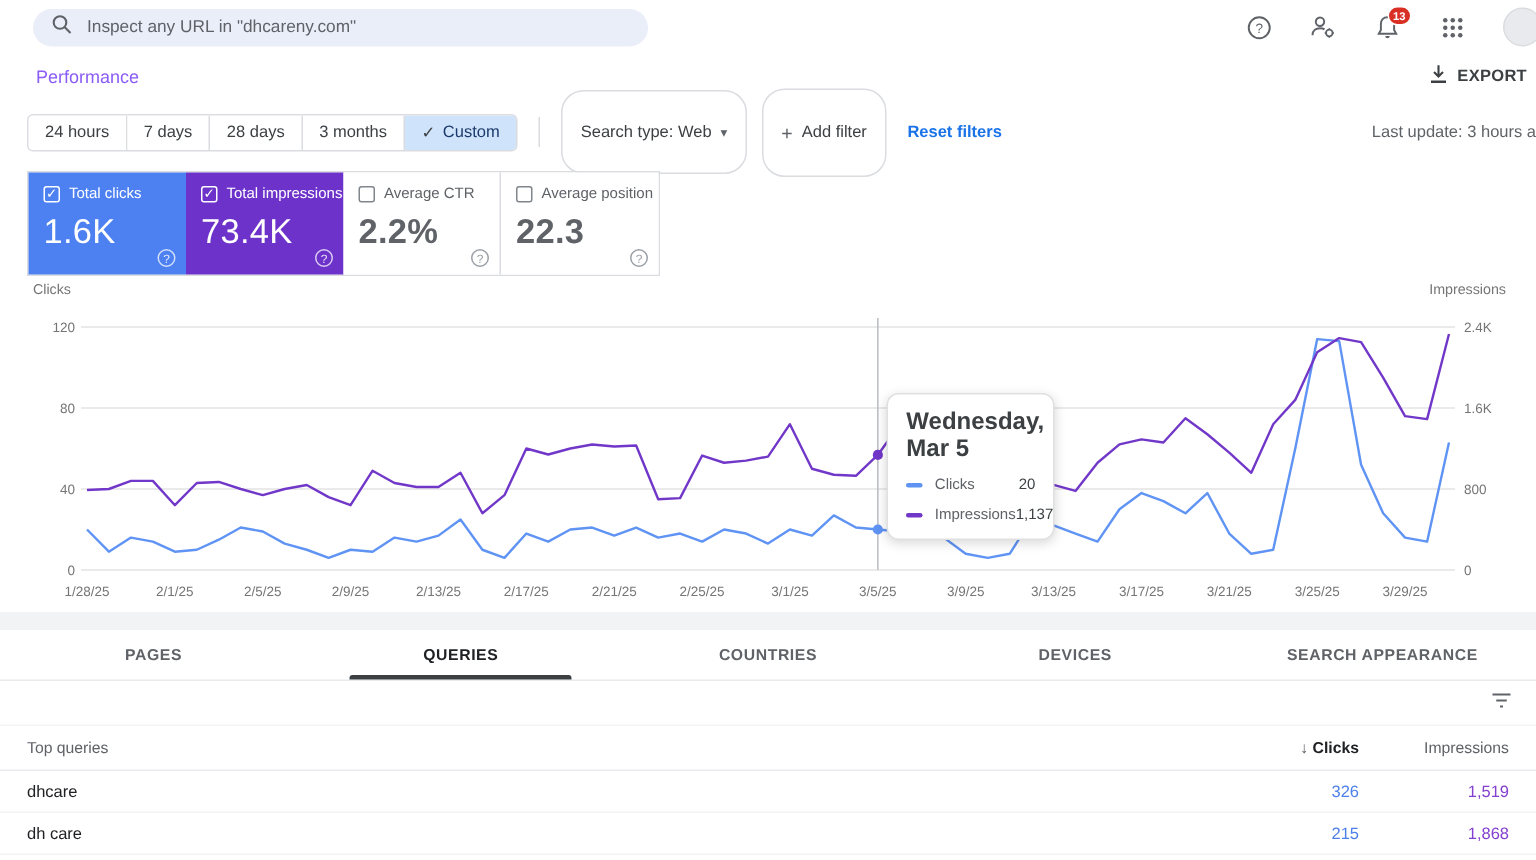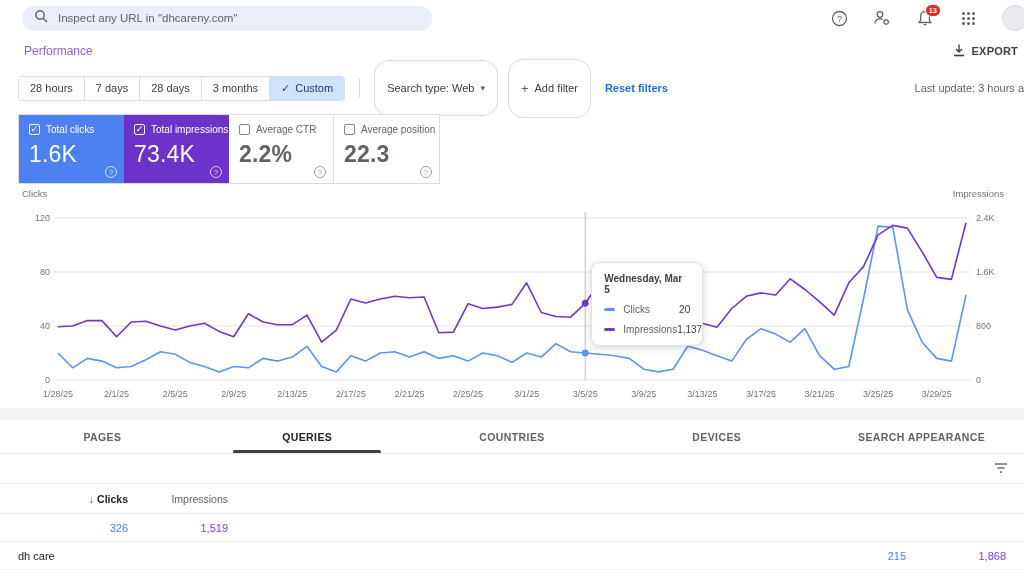--- a/index.html
+++ b/index.html
@@ -49,21 +49,21 @@
   .card-value { font-size:23px; margin-top:6px; letter-spacing:.2px; }
   .card:not(.colored) .card-value { color:#5f6368;font-weight:bold; }
   .help-dot { position:absolute; right:7px; bottom:5px; width:12px; height:12px; border:1px solid #9aa0a6; border-radius:50%; font-size:8px; color:#9aa0a6; text-align:center; line-height:11px; }
   .card.colored .help-dot { border-color:rgba(255,255,255,.75); color:rgba(255,255,255,.85); }
 
   
   .chart-wrap { margin-top:4px; padding:0 18px; position:relative; }
   .axis-titles { display:flex; justify-content:space-between; font-size:9.5px; color:#757575; padding:0 2px 0 4px; height:14px; }
   .chart-svg { display:block; }
   .tooltip { position:absolute; width:112px; background:#fff; border:1px solid #e0e0e0; border-radius:8px; box-shadow:0 2px 8px rgba(0,0,0,.16); padding:10px 12px; z-index:5; }
-  .tt-title { font-size:10px; color:#3c4043; font-weight:bold; }
+  .tt-title { font-size:16px; color:#3c4043; font-weight:bold; }
   .tt-row { display:flex; align-items:center; margin-top:9px; font-size:10px; color:#5f6368; }
   .tt-dash { width:11px; height:3px; border-radius:2px; margin-right:8px; flex:0 0 auto; }
   .tt-val { margin-left:auto; color:#3c4043; }
 
   
   .band { height:12px; background:#f1f3f4; margin-top:6px; }
 
   
   .table-card { background:#fff; }
   .tabs { display:flex; height:34px; border-bottom:1px solid #e8eaed; }
@@ -154,21 +154,21 @@
           </svg>
       </span>
       <span>EXPORT</span>
     </div>
   </div>
 
   
   <div class="filter-row">
     <div class="chip-group" id="range-chips">
         <div class="chip">
-          <span>28 hours</span>
+          <span>24 hours</span>
         </div>
         <div class="chip">
           <span>7 days</span>
         </div>
         <div class="chip">
           <span>28 days</span>
         </div>
         <div class="chip">
           <span>3 months</span>
         </div>
@@ -298,25 +298,27 @@
         <svg width="14" height="12" viewBox="0 0 14 12">
             <g stroke="#5f6368" stroke-width="1.4">
               <line x1="1" y1="2" x2="13" y2="2"></line>
               <line x1="3.5" y1="6" x2="10.5" y2="6"></line>
               <line x1="6" y1="10" x2="8" y2="10"></line>
             </g>
           </svg>
       </span>
     </div>
     <div class="thead">
+      <div class="th-query">Top queries</div>
       <div class="th-clicks"><span class="sort">↓</span><span>Clicks</span></div>
       <div class="th-impr">Impressions</div>
     </div>
     <div id="table-body">
         <div class="trow">
+          <div class="td-query">dhcare</div>
           <div class="td-clicks" style="color: rgb(77, 127, 232);">326</div>
           <div class="td-impr" style="color: rgb(132, 64, 207);">1,519</div>
         </div>
         <div class="trow">
           <div class="td-query">dh care</div>
           <div class="td-clicks" style="color: rgb(77, 127, 232);">215</div>
           <div class="td-impr" style="color: rgb(132, 64, 207);">1,868</div>
         </div>
       </div>
   </div>

